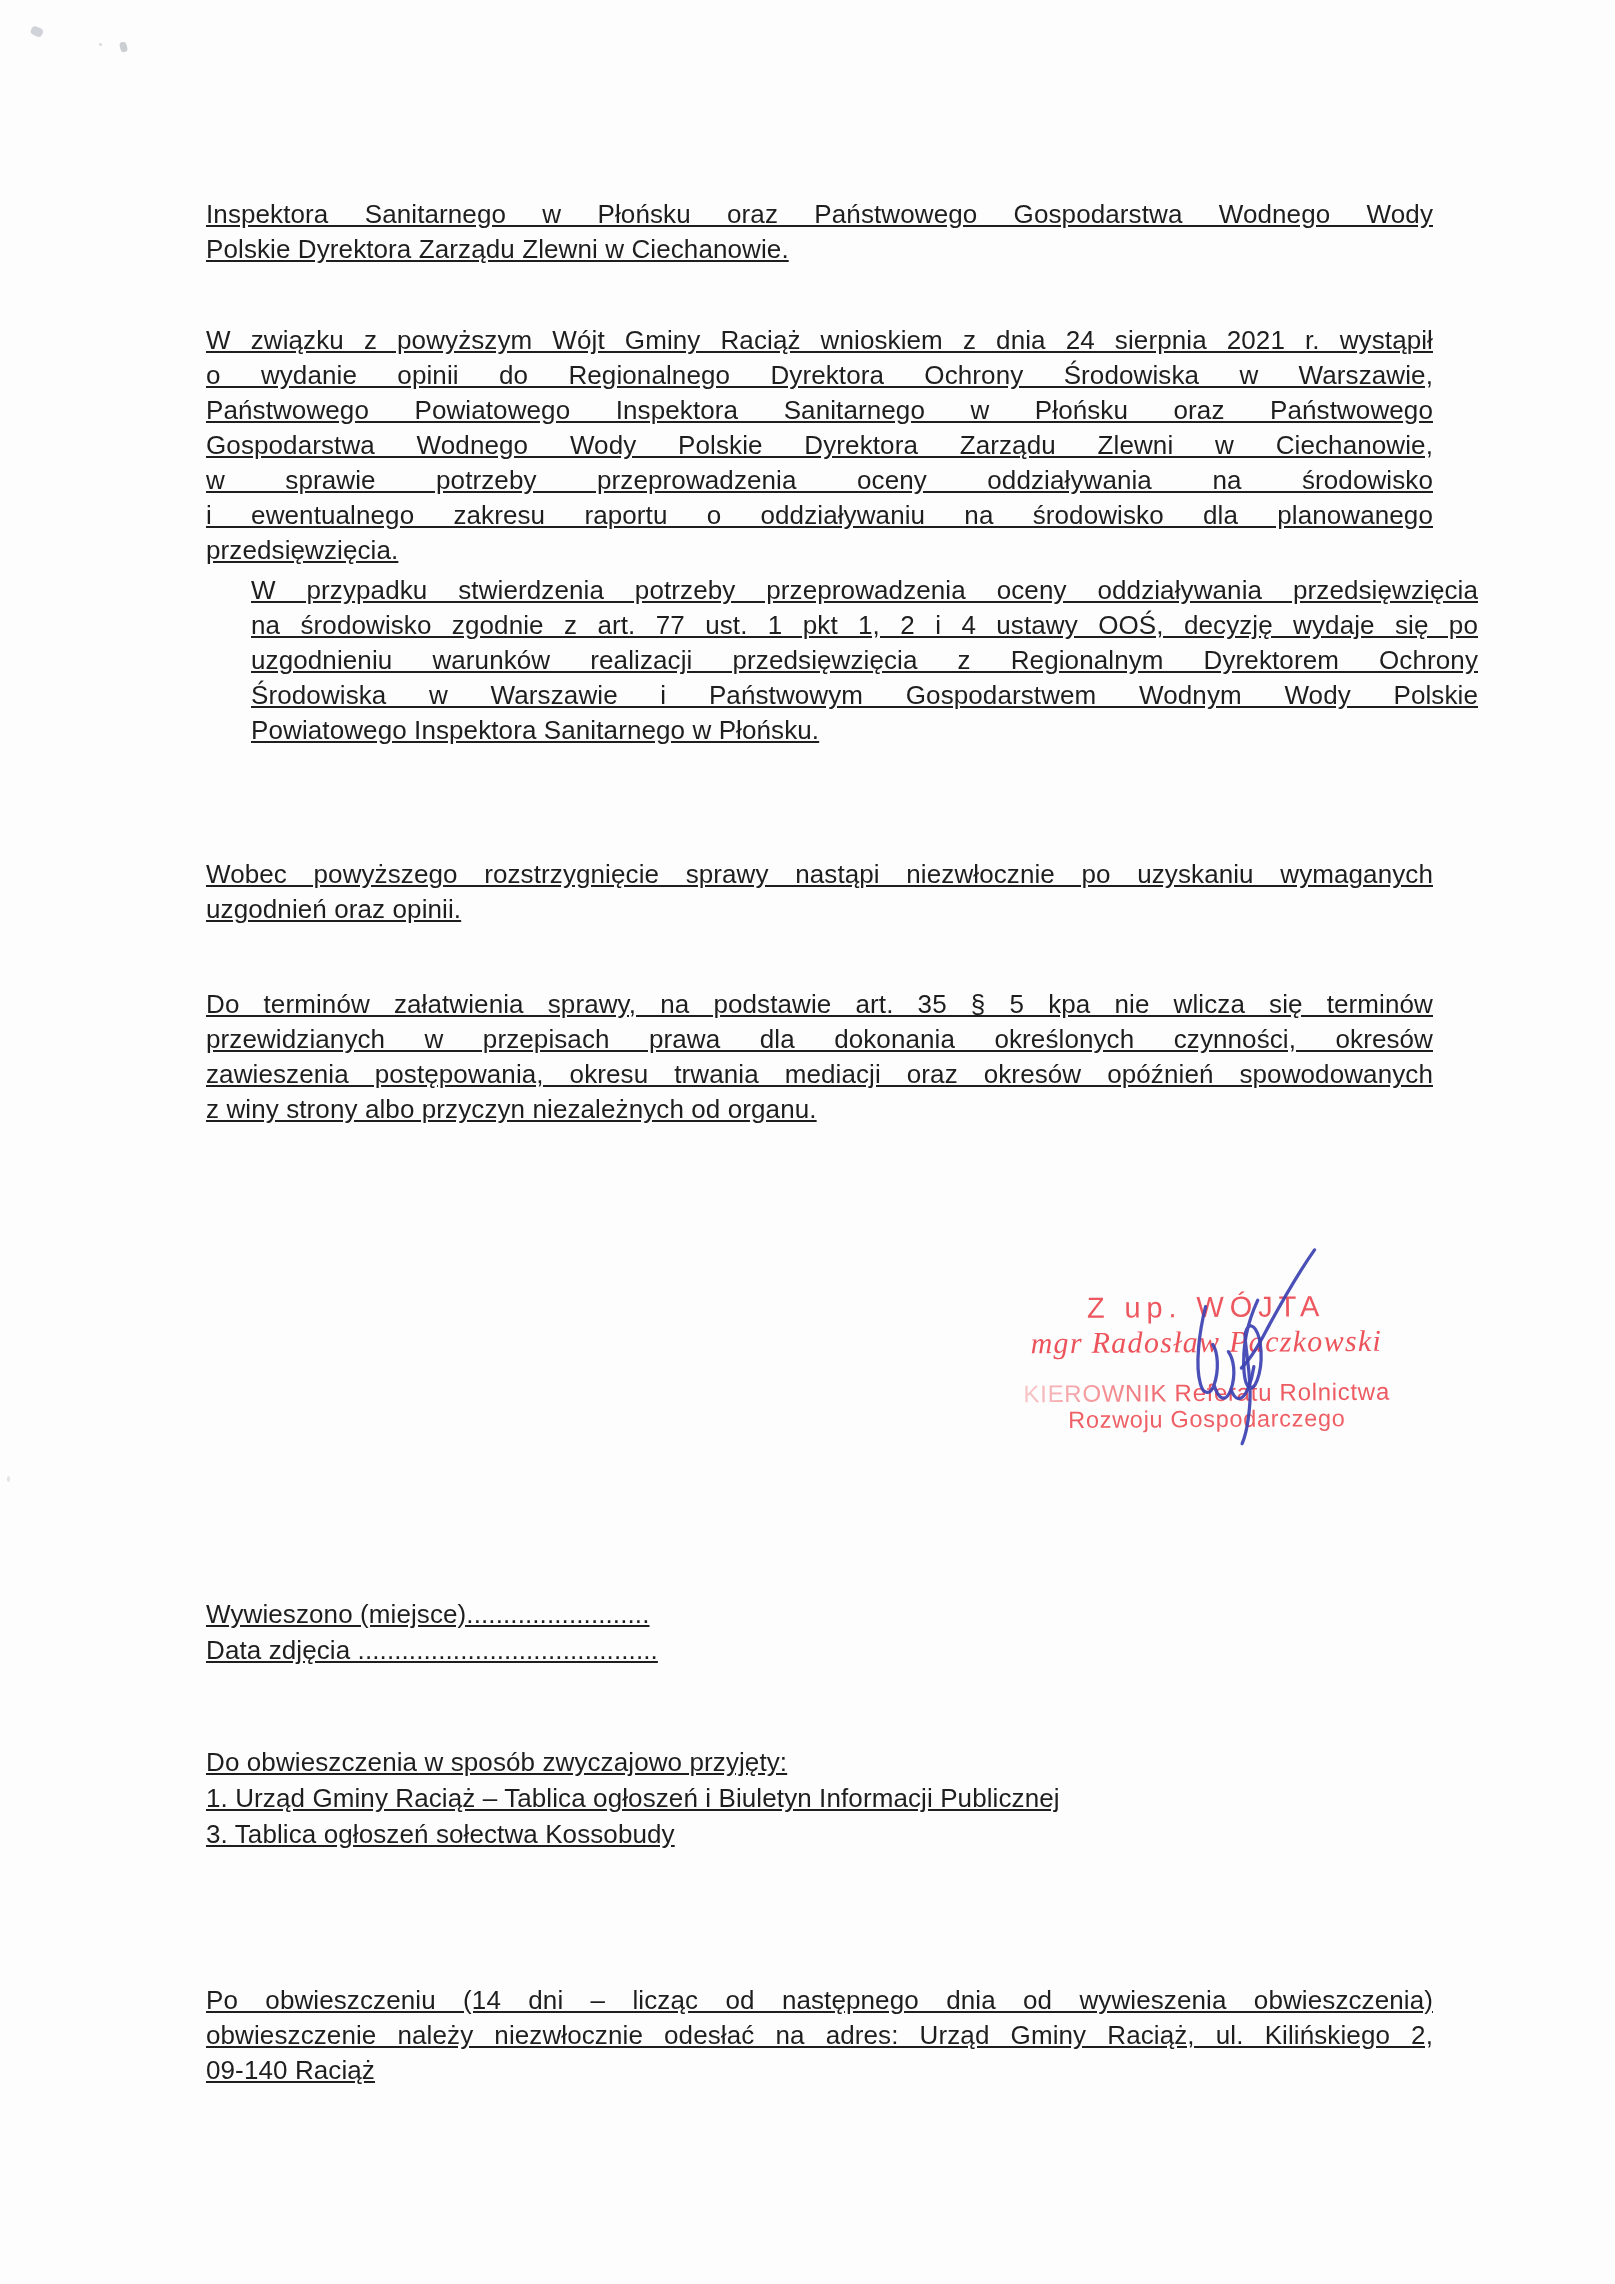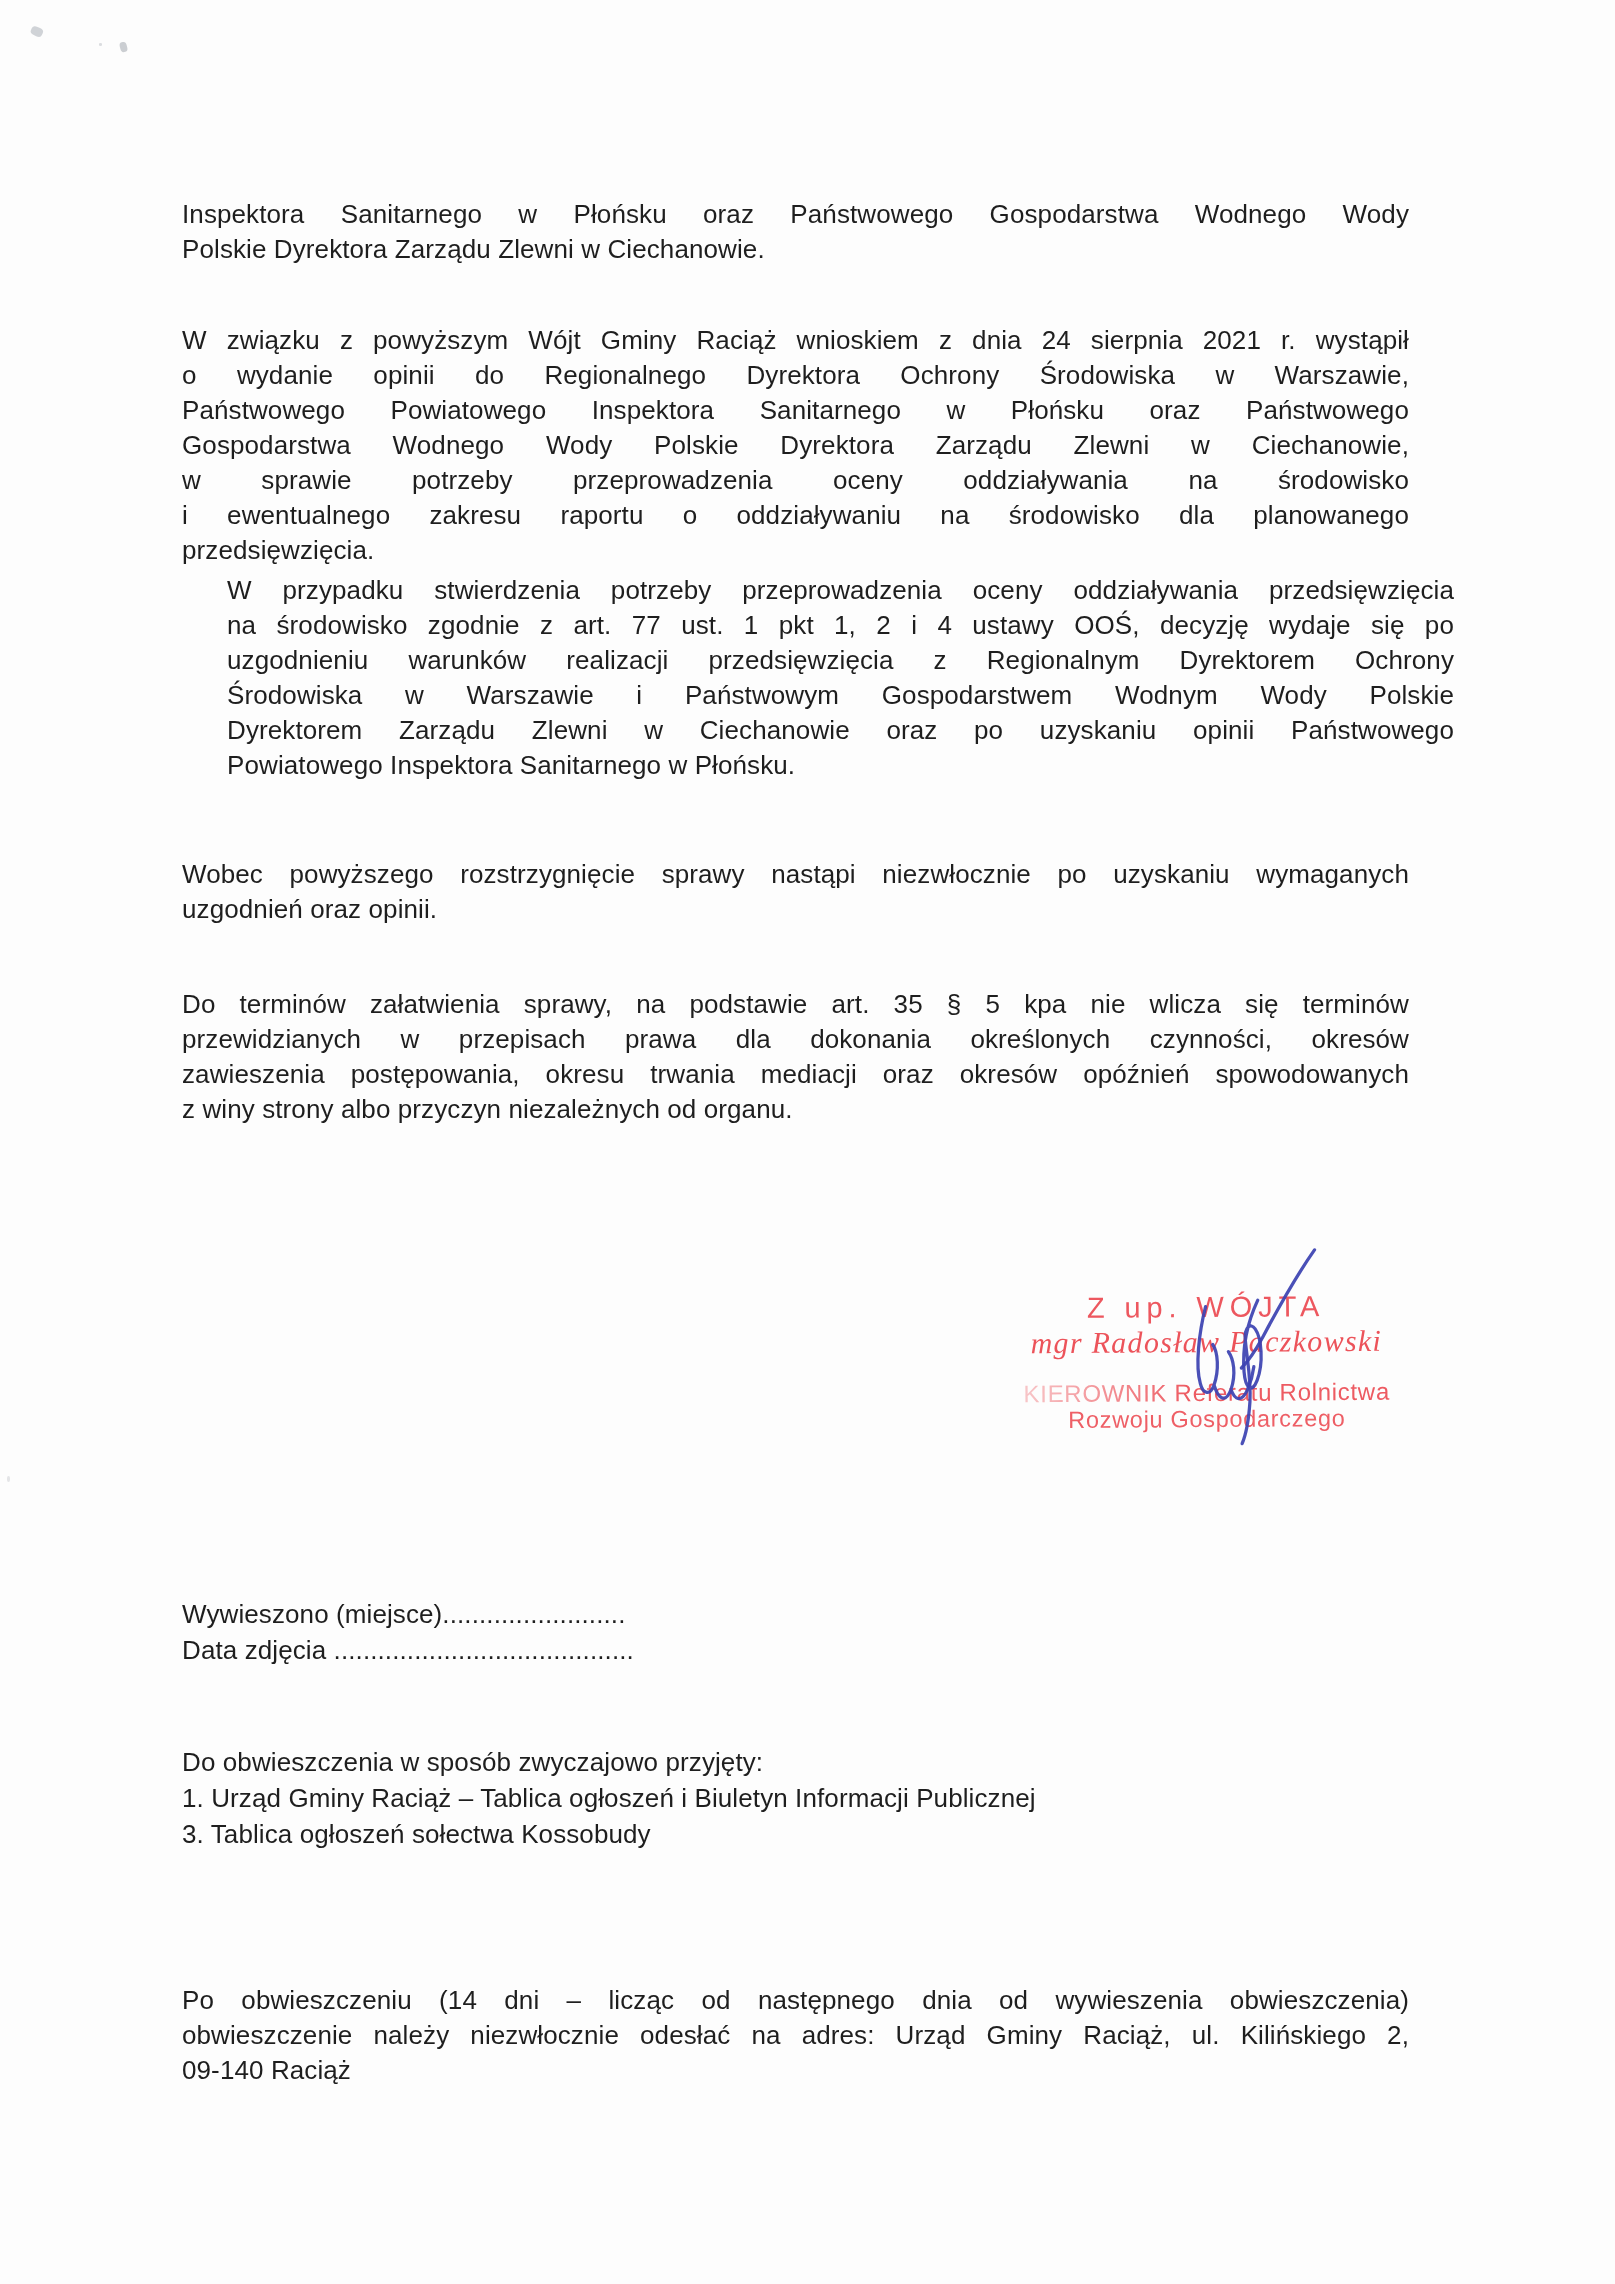--- a/index.html
+++ b/index.html
@@ -12,23 +12,24 @@
   .page{
     position:relative;
     width:1616px;height:2284px;
     background:var(--paper);
     font-family:"Liberation Sans","DejaVu Sans",sans-serif;
     color:var(--ink);
     overflow:hidden;
   }
   
   .block{
-    position:absolute;left:182px;width:1227px;
+    position:absolute;left:206px;width:1227px;
     font-size:26px;line-height:35px;
     letter-spacing:0.1px;
+    text-decoration:underline;
   }
   .line{text-align:left;white-space:nowrap;}
   .line.just{
     text-align:justify;text-align-last:justify;
     -moz-text-align-last:justify;
     white-space:normal;
   }
   #para-1{top:197px;}
   #para-2{top:298px;margin-top:25px;}
   #para-3{top:573px;margin-left:45px;}
@@ -92,21 +93,20 @@
       <div class="line just">w sprawie potrzeby przeprowadzenia oceny oddziaływania na środowisko</div>
       <div class="line just">i ewentualnego zakresu raportu o oddziaływaniu na środowisko dla planowanego</div>
       <div class="line">przedsięwzięcia.</div>
     </section>
 
   <section class="block" id="para-3">
       <div class="line just">W przypadku stwierdzenia potrzeby przeprowadzenia oceny oddziaływania przedsięwzięcia</div>
       <div class="line just">na środowisko zgodnie z art. 77 ust. 1 pkt 1, 2 i 4 ustawy OOŚ, decyzję wydaje się po</div>
       <div class="line just">uzgodnieniu warunków realizacji przedsięwzięcia z Regionalnym Dyrektorem Ochrony</div>
       <div class="line just">Środowiska w Warszawie i Państwowym Gospodarstwem Wodnym Wody Polskie</div>
-      <div class="line just">Dyrektorem Zarządu Zlewni w Ciechanowie oraz po uzyskaniu opinii Państwowego</div>
       <div class="line">Powiatowego Inspektora Sanitarnego w Płońsku.</div>
     </section>
 
   <section class="block" id="para-4">
       <div class="line just">Wobec powyższego rozstrzygnięcie sprawy nastąpi niezwłocznie po uzyskaniu wymaganych</div>
       <div class="line">uzgodnień oraz opinii.</div>
     </section>
 
   <section class="block" id="para-5">
       <div class="line just">Do terminów załatwienia sprawy, na podstawie art. 35 § 5 kpa nie wlicza się terminów</div>

